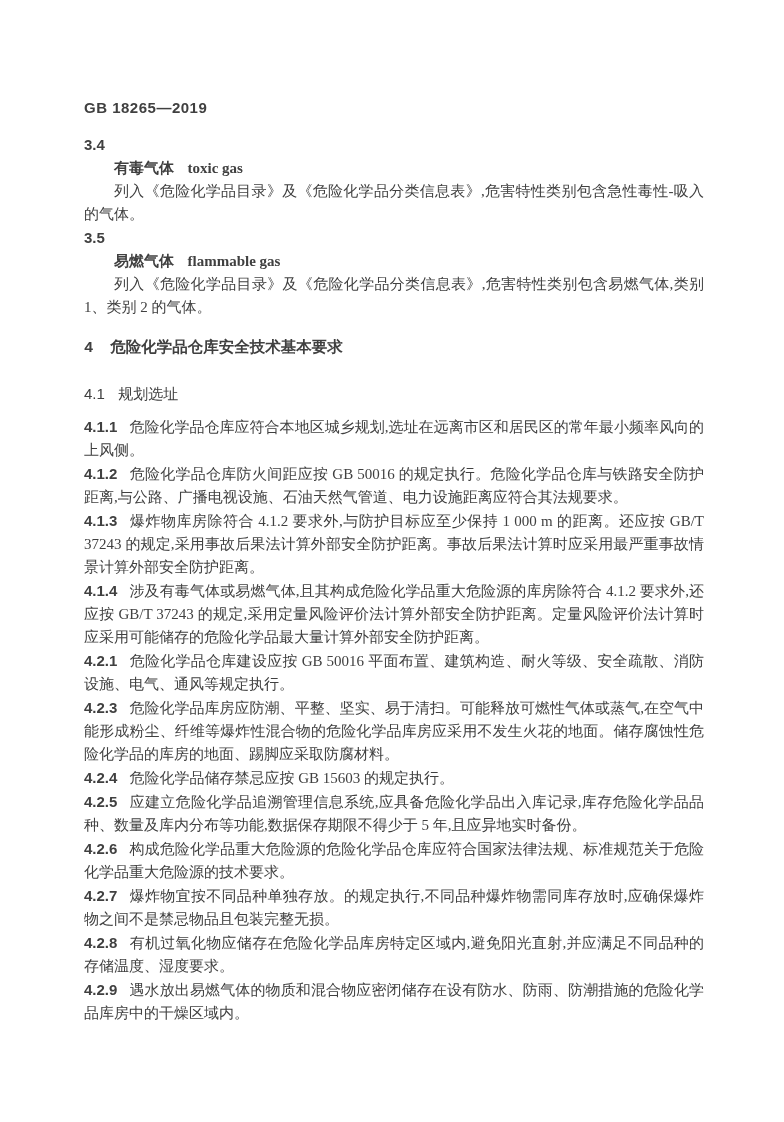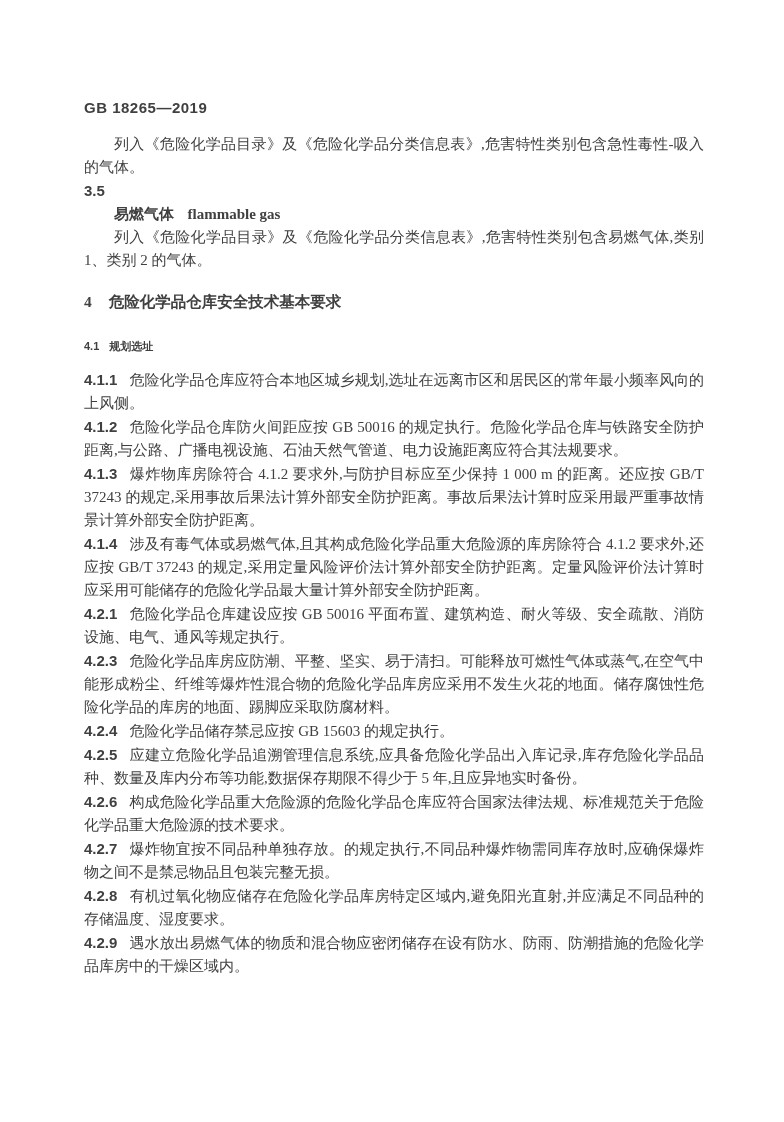--- a/index.html
+++ b/index.html
@@ -38,44 +38,46 @@
   }
   .term-zh{
     font-family:"Liberation Sans","DejaVu Sans",sans-serif;
   }
   .term-en{
     font-family:"Liberation Serif","DejaVu Serif",serif;
     margin-left:0.9em;
   }
   .definition{text-indent:2em;}
   .chapter-title{
-    font-family:Liberation Serif, serif;
+    font-family:Liberation Mono, monospace;
     font-weight:bold;
     font-size:15.5px;
     margin-top:18px;
     margin-bottom:22px;
   }
   .chapter-title .sec-no{margin-right:1.1em;}
   .section-title{
     font-family:"Liberation Sans","DejaVu Sans",sans-serif;
-    font-weight:bold;
-    font-size:11px;
+    font-weight:normal;
+    font-size:15px;
     margin-top:16px;
     margin-bottom:10px;
   }
   .section-title .sec-no{margin-right:0.9em;}
   .clause .clause-num{margin-right:0.8em;}
 </style>
 </head>
 <body>
 
 <div class="page">
 
   <div class="doc-code">GB 18265—2019</div>
 
+  <p class="term-number">3.4</p>
+  <p class="term-line"><span class="term-zh">有毒气体</span><span class="term-en">toxic gas</span></p>
   <p class="definition">列入《危险化学品目录》及《危险化学品分类信息表》,危害特性类别包含急性毒性-吸入的气体。</p>
 
   <p class="term-number">3.5</p>
   <p class="term-line"><span class="term-zh">易燃气体</span><span class="term-en">flammable gas</span></p>
   <p class="definition">列入《危险化学品目录》及《危险化学品分类信息表》,危害特性类别包含易燃气体,类别 1、类别 2 的气体。</p>
 
   <p class="chapter-title"><span class="sec-no">4</span><span>危险化学品仓库安全技术基本要求</span></p>
 
   <p class="section-title"><span class="sec-no">4.1</span><span>规划选址</span></p>
 

